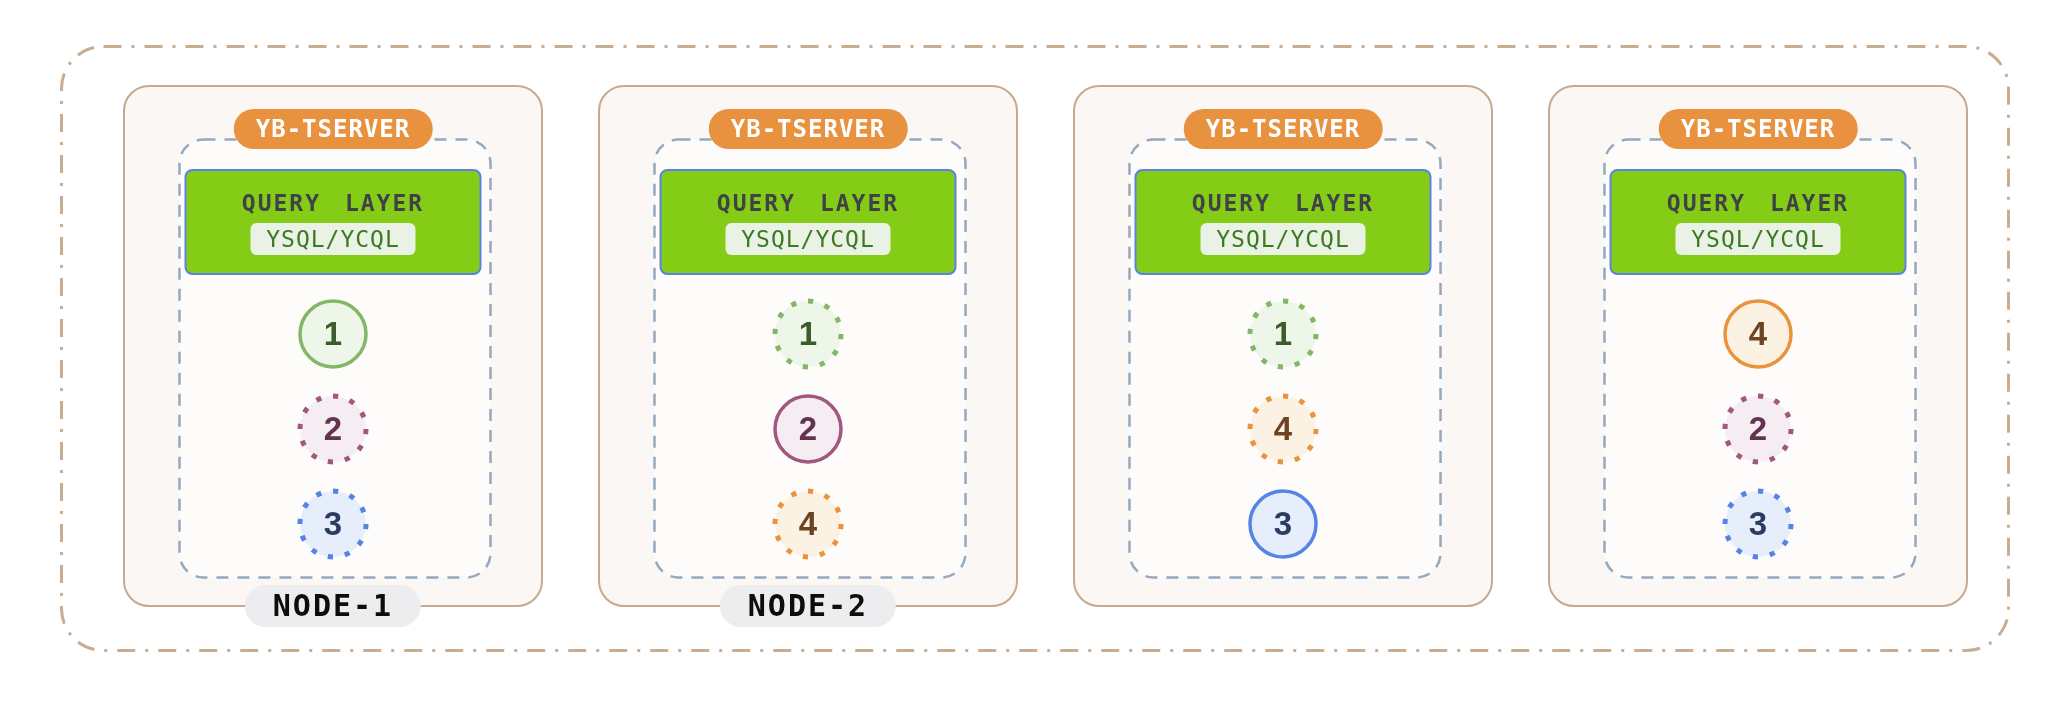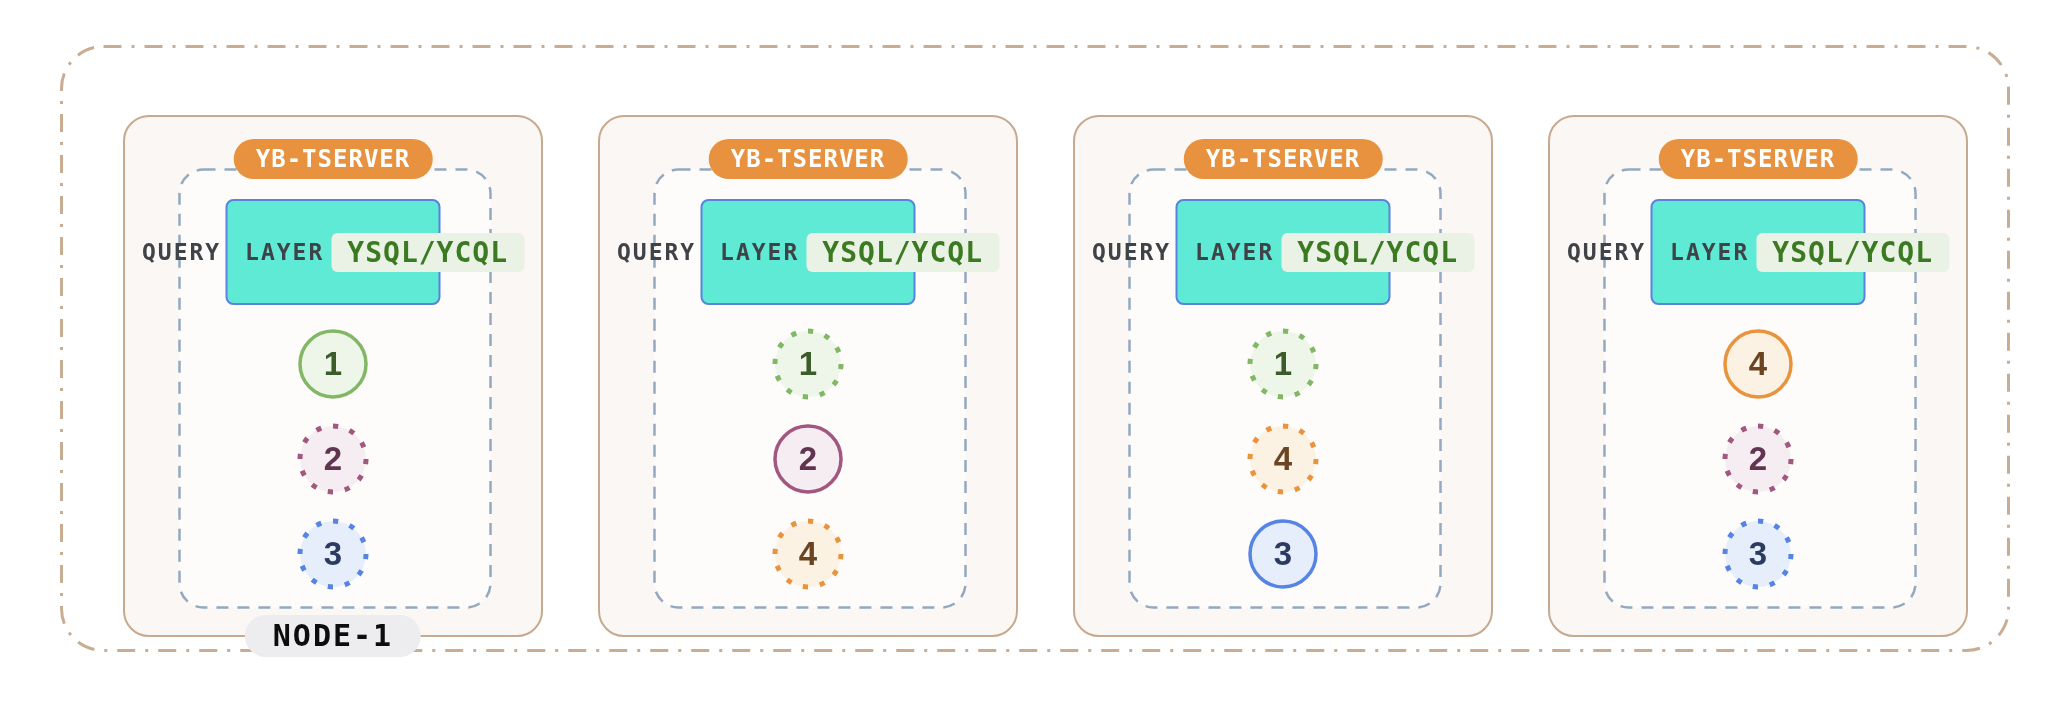--- a/index.html
+++ b/index.html
@@ -30,21 +30,20 @@
     gap: 55px;
   }
 
   .node {
     position: relative;
     width: 420px;
     height: 522px;
     background: #faf7f4;
     border: 2.5px solid #c7a98f;
     border-radius: 26px;
-    margin-top: 30px;
   }
 
   .tserver-pill {
     position: absolute;
     top: 22px;
     left: 50%;
     transform: translateX(-50%);
     z-index: 3;
     height: 40px;
     line-height: 40px;
@@ -64,45 +63,46 @@
     left: 53px;
     z-index: 1;
   }
 
   .query-box {
     position: absolute;
     top: 82px;
     left: 50%;
     transform: translateX(-50%);
     z-index: 2;
-    width: 215px;
+    width: 297px;
     height: 106px;
-    background: #5eead4;
+    background: #84cc16;
     border: 2.5px solid #5b82e0;
     border-radius: 8px;
     display: flex;
+    flex-direction: column;
     align-items: center;
     justify-content: center;
     gap: 7px;
   }
 
   .query-title {
     color: #3f4347;
     font-size: 23px;
     font-weight: bold;
     letter-spacing: 2px;
     word-spacing: 8px;
     white-space: nowrap;
   }
 
   .api-chip {
     background: #e9f2e5;
     color: #3c7a22;
-    font-size: 28px;
-    font-weight: bold;
+    font-size: 23px;
+    font-weight: normal;
     letter-spacing: 1px;
     border-radius: 6px;
     padding: 3px 16px;
     white-space: nowrap;
   }
 
   .tablets {
     position: absolute;
     top: 210px;
     left: 0;
@@ -216,20 +216,21 @@
             </svg>
           <span class="tablet-number" style="color: rgb(97, 52, 80);">2</span>
         </div>
         <div class="tablet">
           <svg class="ring" width="74" height="74">
               <circle cx="37" cy="37" r="33" stroke="#e9933c" fill="#fcf2e3" stroke-width="5" stroke-dasharray="5.25 12"></circle>
             </svg>
           <span class="tablet-number" style="color: rgb(107, 68, 35);">4</span>
         </div>
       </div>
+      <div class="node-pill">NODE-2</div>
     </article>
 
     <article class="node">
       <div class="tserver-pill">YB-TSERVER</div>
       <svg class="dashed-box" width="314" height="441">
         <rect x="1.5" y="1.5" width="311" height="438" rx="24" fill="#fdfcfb" stroke="#94a9c0" stroke-width="2.5" stroke-dasharray="12 9"></rect>
       </svg>
       <div class="query-box">
         <div class="query-title">QUERY LAYER</div>
         <div class="api-chip">YSQL/YCQL</div>

